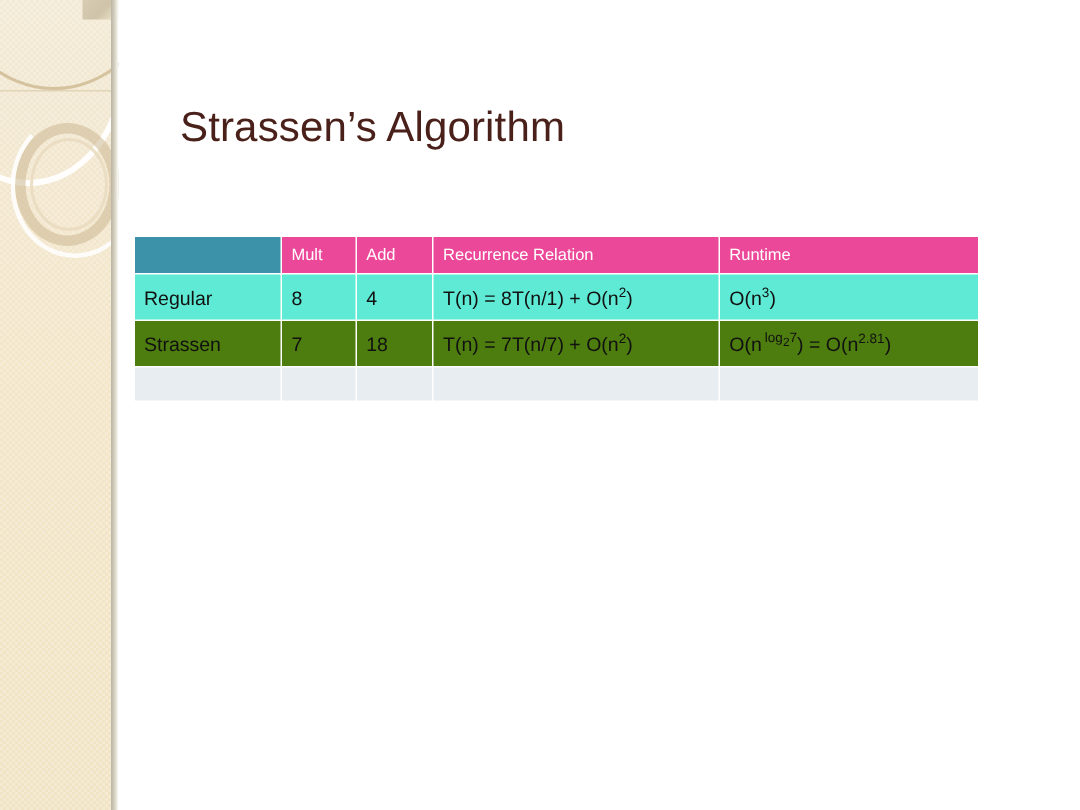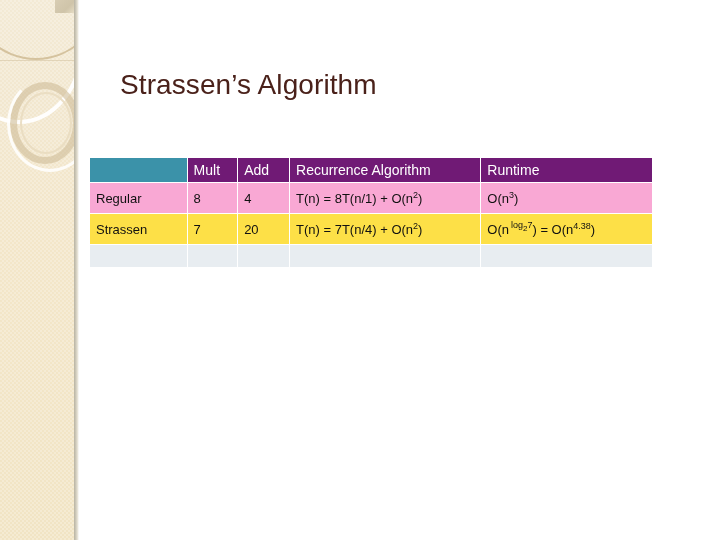--- a/index.html
+++ b/index.html
@@ -148,35 +148,35 @@
   }
   #comparison-table td,
   #comparison-table th {
     padding: 0 6px;
     text-align: left;
     vertical-align: middle;
     font-weight: normal;
     white-space: nowrap;
   }
   .hdr-cell {
-    background: #701a75;
+    background: #ec4899;
     color: #ffffff;
     height: 24px;
-    font-size: 14px;
+    font-size: 11px;
   }
   .hdr-blank {
     background: #3b92a9;
   }
   .row-a td {
-    background: #f9a8d4;
+    background: #5eead4;
     height: 30px;
     margin-top: 32px;
   }
   .row-b td {
-    background: #fde047;
+    background: #4d7c0f;
     height: 30px;
   }
   .row-pad td {
     background: #e8edf1;
     height: 22px;
   }
   .c-label { width: 92px; }
   .c-mult  { width: 40px; }
   .c-add   { width: 42px; }
   .c-rec   { width: 188px; }
@@ -214,38 +214,38 @@
 </div>
 
 <div id="page-title">Strassen’s Algorithm</div>
 
 <table id="comparison-table">
   <thead>
     <tr>
       <th class="hdr-blank c-label"></th>
       <th class="hdr-cell c-mult">Mult</th>
       <th class="hdr-cell c-add">Add</th>
-      <th class="hdr-cell c-rec">Recurrence Algorithm</th>
+      <th class="hdr-cell c-rec">Recurrence Relation</th>
       <th class="hdr-cell c-run">Runtime</th>
     </tr>
   </thead>
   <tbody>
     <tr class="row-a">
       <td>Regular</td>
       <td>8</td>
       <td>4</td>
       <td><span>T(n) = 8T(n/1) + O(n</span><sup>2</sup><span>)</span></td>
       <td><span>O(n</span><sup>3</sup><span>)</span></td>
     </tr>
     <tr class="row-b">
       <td>Strassen</td>
       <td>7</td>
-      <td>20</td>
-      <td><span>T(n) = 7T(n/4) + O(n</span><sup>2</sup><span>)</span></td>
-      <td><span>O(n</span><span class="exp-log"><span>log</span><sub>2</sub><span>7</span></span><span>) = O(n</span><sup>4.38</sup><span>)</span></td>
+      <td>18</td>
+      <td><span>T(n) = 7T(n/7) + O(n</span><sup>2</sup><span>)</span></td>
+      <td><span>O(n</span><span class="exp-log"><span>log</span><sub>2</sub><span>7</span></span><span>) = O(n</span><sup>2.81</sup><span>)</span></td>
     </tr>
     <tr class="row-pad">
       <td></td>
       <td></td>
       <td></td>
       <td></td>
       <td></td>
     </tr>
   </tbody>
 </table>

